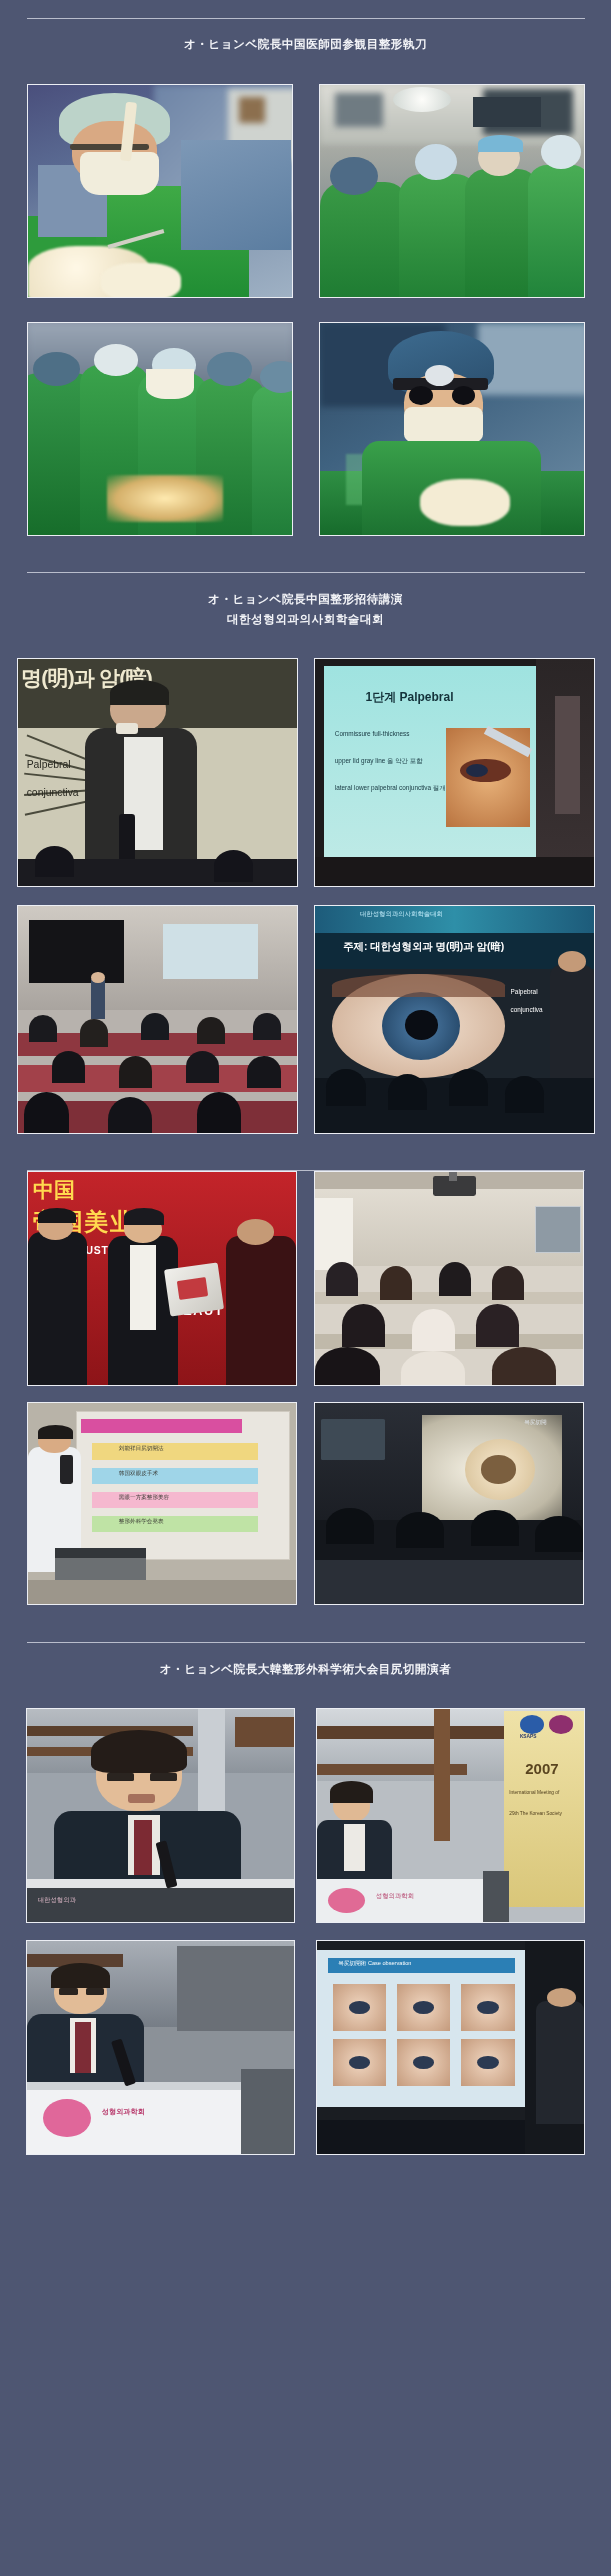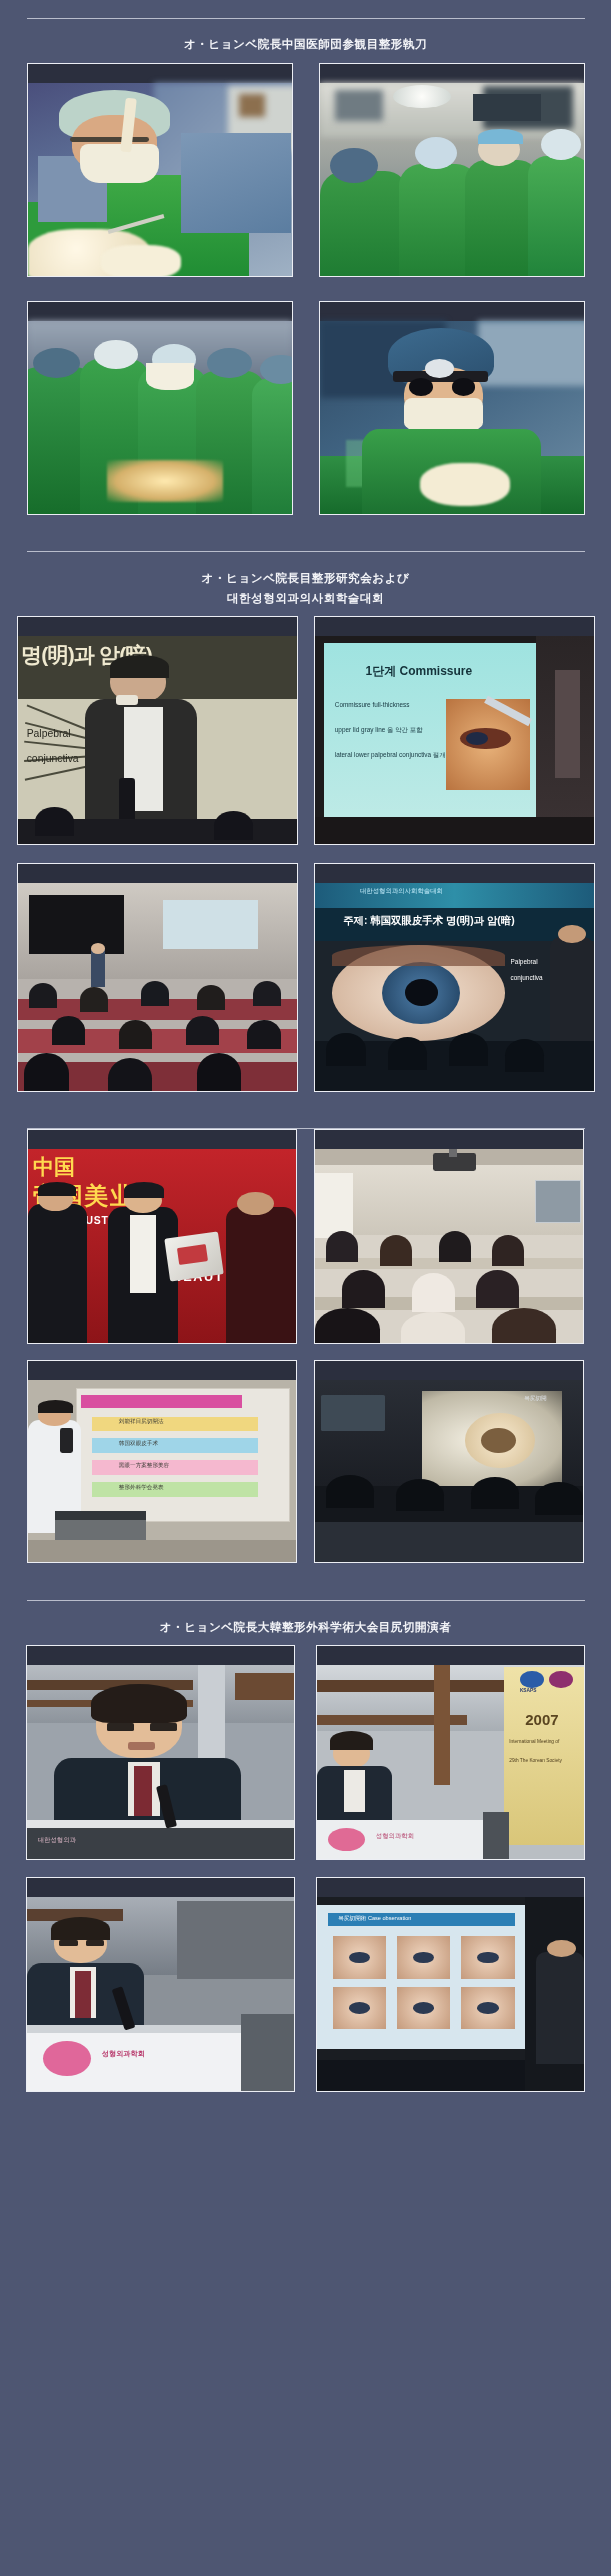--- a/index.html
+++ b/index.html
@@ -38,21 +38,21 @@
   .divider.wide2 { width: 558px; }
 
   .section-title {
     text-align: center;
     color: #f2f3f7;
     font-size: 11.6px;
     font-weight: 700;
     line-height: 1.75;
     letter-spacing: 0.5px;
     padding-top: 16px;
-    padding-bottom: 8px;
+    padding-bottom: 29px;
   }
   .section-title .line { display: block; }
 
   
   .grid {
     display: grid;
     grid-template-columns: 1fr 1fr;
     justify-content: center;
   }
   .grid.g1 {
@@ -89,21 +89,21 @@
     overflow: hidden;
     border: 1.6px solid #eceef4;
     background: #2b2f3e;
   }
   .photo.h1 { height: 214px; }
   .photo.h2 { height: 214px; }
   .photo.h3 { height: 229px; }
   .photo.h4 { height: 215px; }
   .photo.h5 { height: 203px; }
 
-  .ph-canvas { position: absolute; inset: 0; margin-top: 19px; }
+  .ph-canvas { position: absolute; inset: 0; }
   .ph-layer  { position: absolute; }
 
   
   .blur { filter: blur(1.2px); }
   .blur2 { filter: blur(3.2px); }
 
   .cap-text {
     position: absolute;
     color: #fff;
     font-family: "Liberation Sans", sans-serif;
@@ -223,21 +223,21 @@
         </div>
       </div>
 
     </div>
     <div class="section-pad-bottom"></div>
   </section>
 
   <section class="section">
     <div class="divider wide"></div>
     <div class="section-title">
-      <span class="line">オ・ヒョンベ院長目整形研究会および</span>
+      <span class="line">オ・ヒョンベ院長中国整形招待講演</span>
       <span class="line">대한성형외과의사회학술대회</span>
     </div>
 
     <div class="grid g2">
 
       <div class="photo h3">
         <div class="ph-canvas">
           <div class="ph-layer" style="inset:0;background:#c9c6b4;"></div>
           <div class="ph-layer" style="left:0;top:0;width:100%;height:30%;background:#3f3f34;"></div>
           <div class="ph-layer cap-text" style="left:1%;top:2%;font-size:21px;font-weight:700;color:#efe9cf;letter-spacing:-0.8px;">명(明)과 암(暗)</div>
@@ -263,21 +263,21 @@
           <div class="ph-layer" style="left:0;top:88%;width:100%;height:14%;background:#1b1b20;"></div>
           <div class="ph-layer" style="left:6%;top:82%;width:14%;height:14%;background:#14141a;border-radius:50% 50% 0 0;"></div>
           <div class="ph-layer" style="left:70%;top:84%;width:14%;height:14%;background:#14141a;border-radius:50% 50% 0 0;"></div>
         </div>
       </div>
 
       <div class="photo h3">
         <div class="ph-canvas">
           <div class="ph-layer" style="inset:0;background:#1d1b1c;"></div>
           <div class="ph-layer" style="left:3%;top:3%;width:76%;height:84%;background:linear-gradient(180deg,#9fe3e0,#bdeae6);"></div>
-          <div class="ph-layer cap-text" style="left:18%;top:13%;font-size:12px;font-weight:700;color:#14323a;">1단계 Commissure</div>
+          <div class="ph-layer cap-text" style="left:18%;top:13%;font-size:12px;font-weight:700;color:#14323a;">1단계 Palpebral</div>
           <div class="ph-layer cap-text" style="left:7%;top:31%;font-size:6.4px;color:#173740;">Commissure full-thickness</div>
           <div class="ph-layer cap-text" style="left:7%;top:43%;font-size:6.4px;color:#173740;">upper lid gray line 을 약간 포함</div>
           <div class="ph-layer cap-text" style="left:7%;top:55%;font-size:6.4px;color:#173740;">lateral lower palpebral conjunctiva 절개</div>
 
           <div class="ph-layer" style="left:47%;top:30%;width:30%;height:44%;background:radial-gradient(circle at 50% 50%,#e8b27a,#b9733f);"></div>
           <div class="ph-layer" style="left:52%;top:44%;width:18%;height:10%;background:#6a3222;border-radius:50%;"></div>
           <div class="ph-layer" style="left:54%;top:46%;width:8%;height:6%;background:#1f2a45;border-radius:50%;"></div>
           <div class="ph-layer" style="left:60%;top:34%;width:18%;height:4%;background:#cfd6dd;transform:rotate(28deg);"></div>
 
           <div class="ph-layer" style="left:79%;top:0;width:23%;height:102%;background:linear-gradient(180deg,#2a2526,#3c3334);"></div>
@@ -314,21 +314,21 @@
           <div class="ph-layer" style="left:64%;top:82%;width:16%;height:20%;background:#0f0f14;border-radius:50% 50% 0 0;"></div>
         </div>
       </div>
 
       <div class="photo h3">
         <div class="ph-canvas">
           <div class="ph-layer" style="inset:0;background:#1c242c;"></div>
           <div class="ph-layer" style="left:0;top:0;width:100%;height:12%;background:linear-gradient(90deg,#1d5b7a,#2e8fa8,#1d5b7a);"></div>
           <div class="ph-layer cap-text" style="left:16%;top:2%;font-size:6.4px;color:#c9f1ff;">대한성형외과의사회학술대회</div>
           <div class="ph-layer" style="left:0;top:12%;width:100%;height:16%;background:#0e2a3a;"></div>
-          <div class="ph-layer cap-text" style="left:10%;top:15%;font-size:10.4px;font-weight:700;color:#ffffff;">주제: 韩国双眼皮手术 명(明)과 암(暗)</div>
+          <div class="ph-layer cap-text" style="left:10%;top:15%;font-size:10.4px;font-weight:700;color:#ffffff;">주제: 대한성형외과 명(明)과 암(暗)</div>
 
           <div class="ph-layer" style="left:6%;top:30%;width:62%;height:46%;background:radial-gradient(ellipse at 50% 50%,#f3e2d2,#caa78d);border-radius:50%;"></div>
           <div class="ph-layer" style="left:24%;top:38%;width:28%;height:30%;background:radial-gradient(circle,#4e7da8,#1d3d5c);border-radius:50%;"></div>
           <div class="ph-layer" style="left:32%;top:46%;width:12%;height:13%;background:#0a0d14;border-radius:50%;"></div>
           <div class="ph-layer" style="left:6%;top:30%;width:62%;height:10%;background:#7a4e3a;border-radius:50% 50% 0 0;opacity:.7;"></div>
           <div class="ph-layer cap-text" style="left:70%;top:36%;font-size:6.4px;color:#ffffff;">Palpebral</div>
           <div class="ph-layer cap-text" style="left:70%;top:44%;font-size:6.4px;color:#ffffff;">conjunctiva</div>
 
           <div class="ph-layer" style="left:84%;top:26%;width:16%;height:60%;background:#20242b;border-radius:11px 11px 0 0;"></div>
           <div class="ph-layer" style="left:87%;top:20%;width:10%;height:9%;background:#c49a78;border-radius:50%;"></div>

